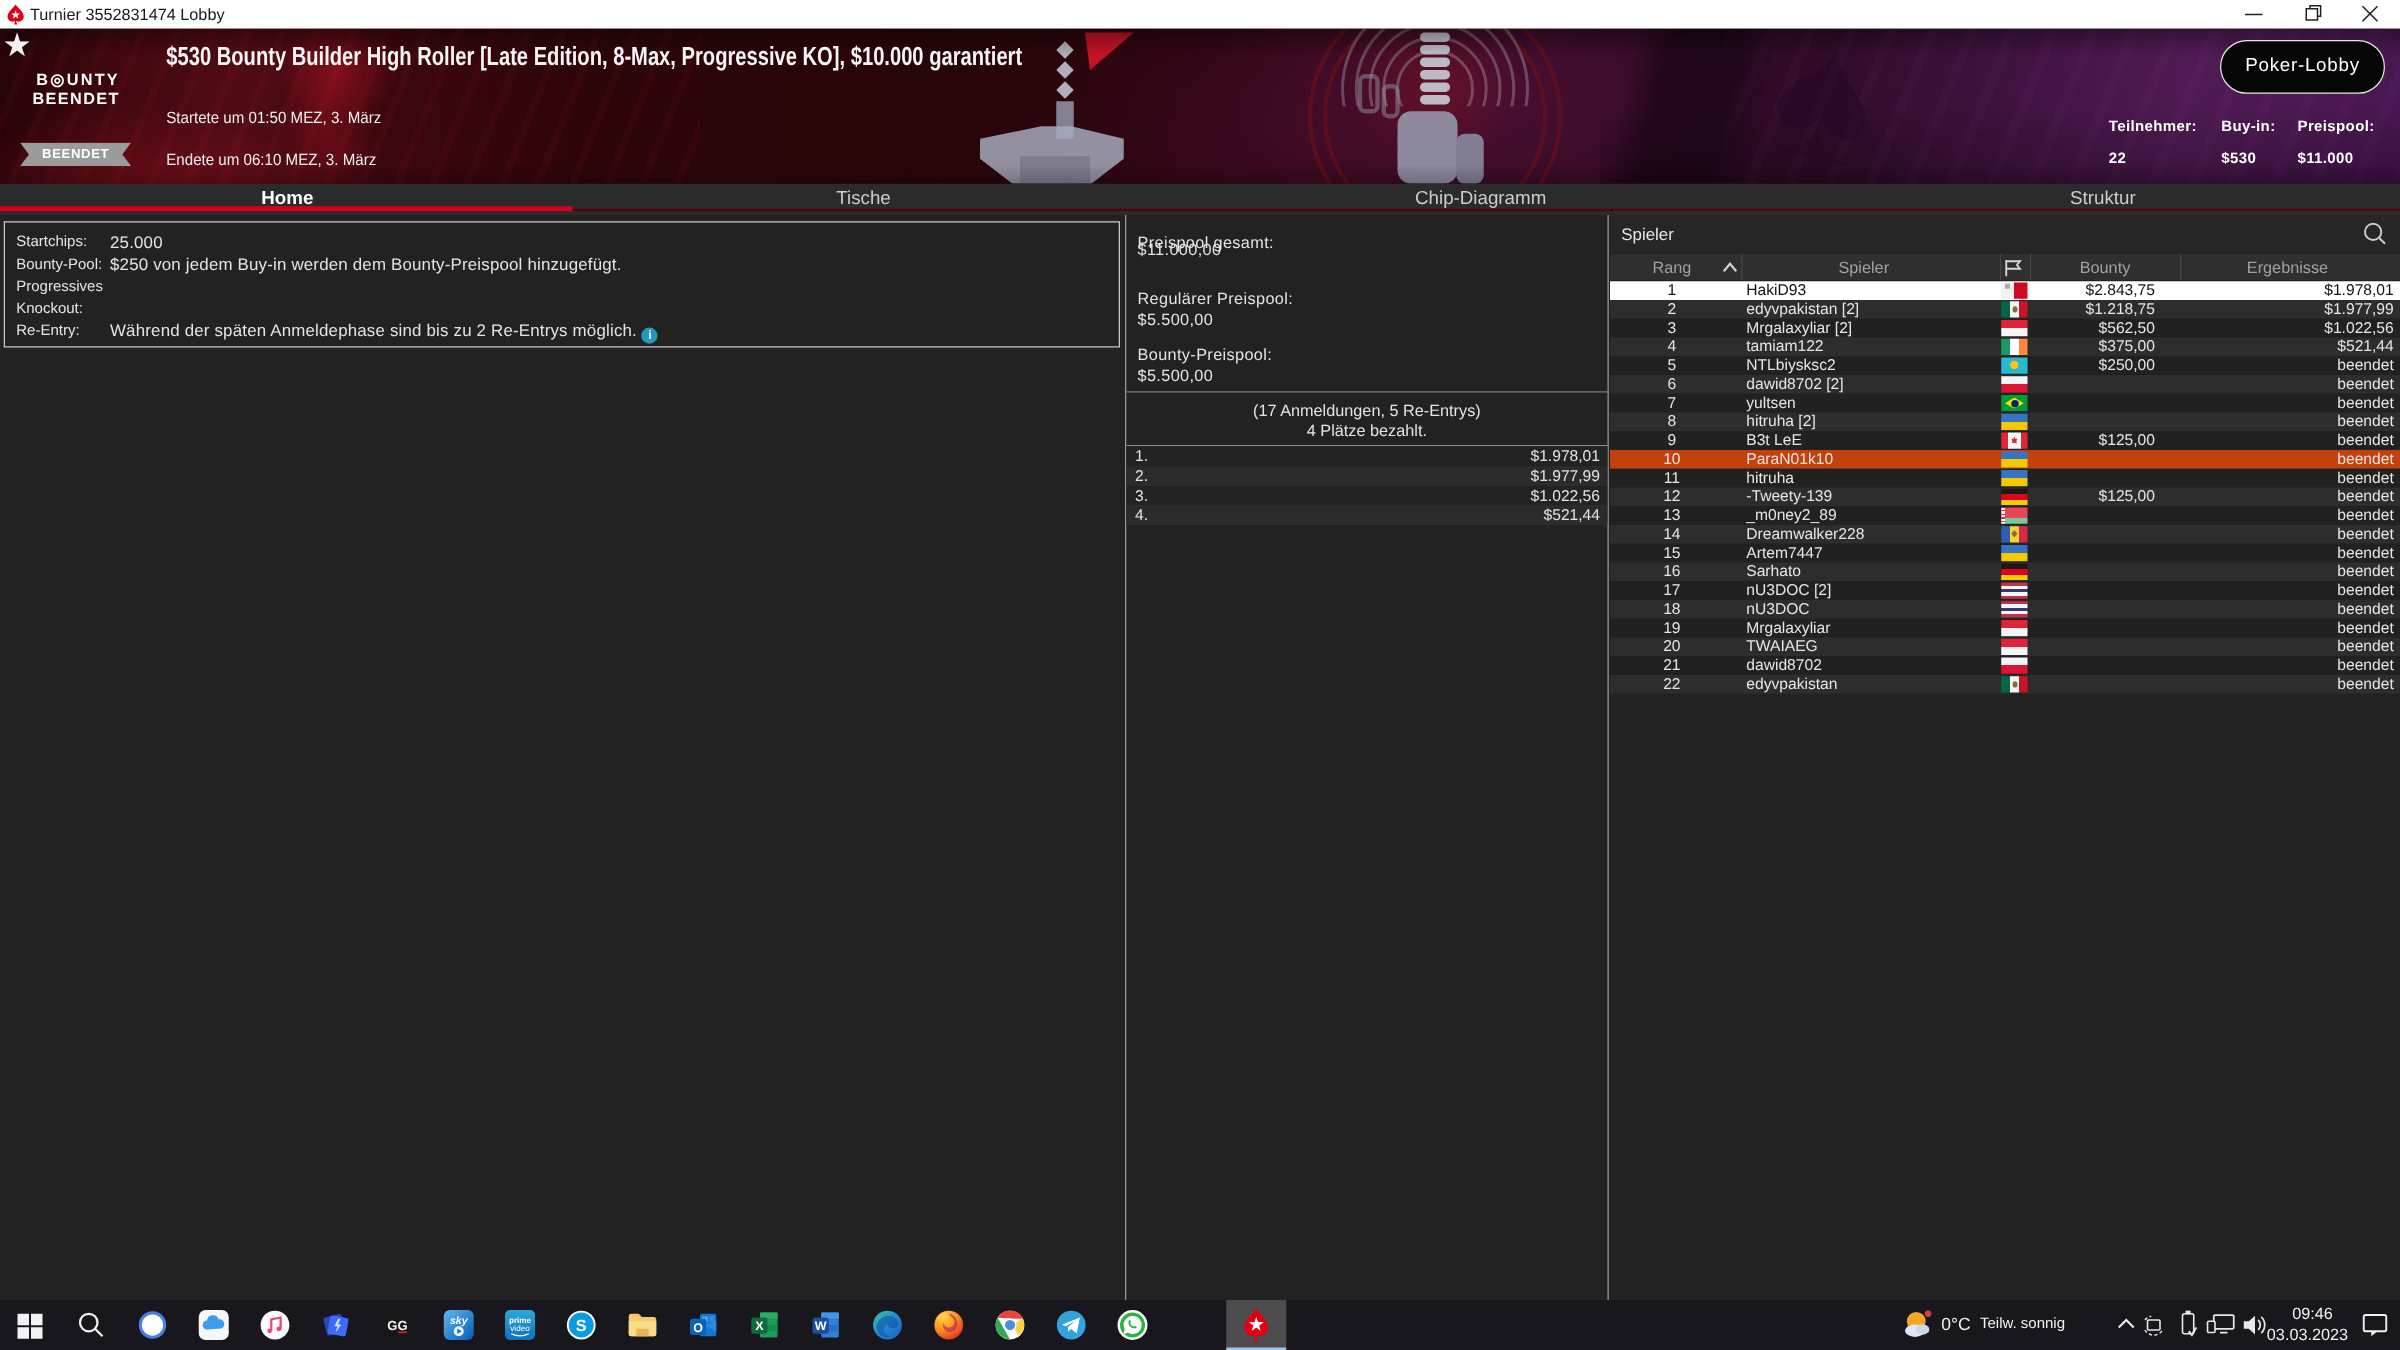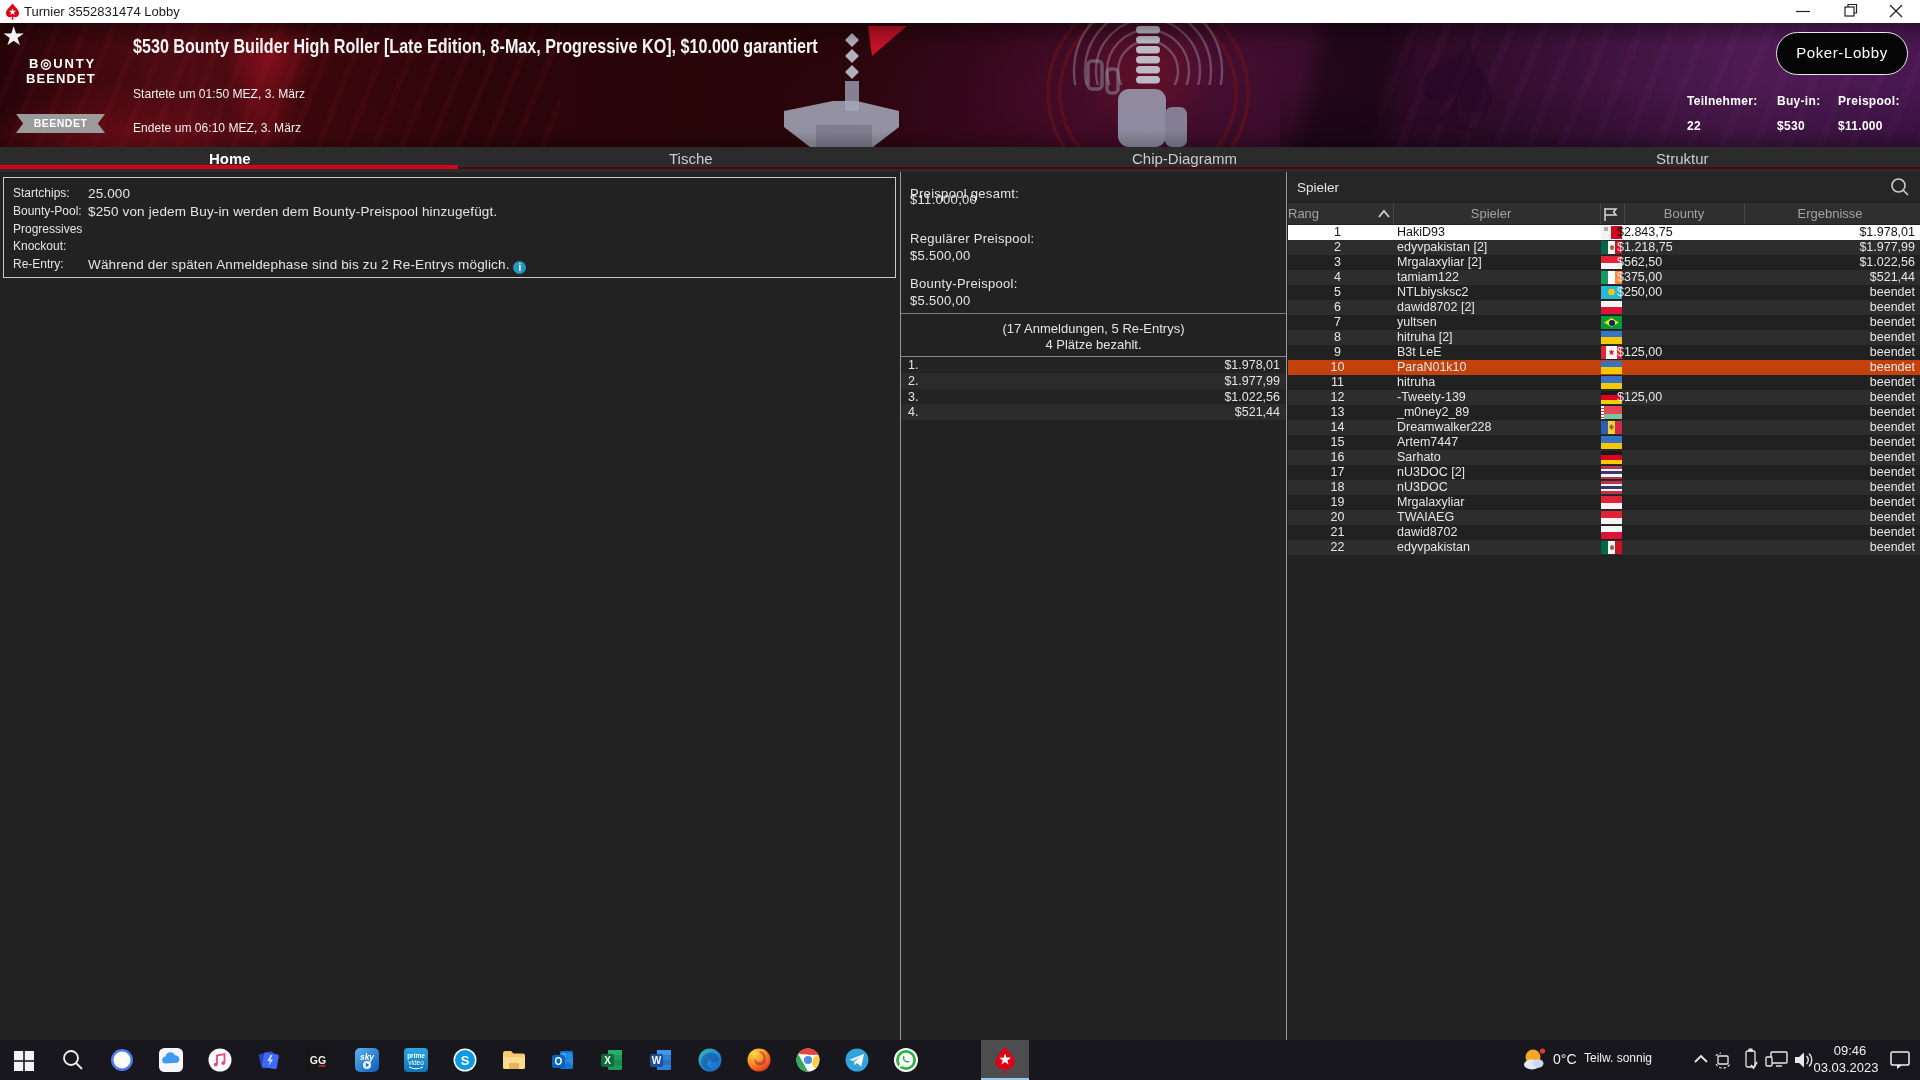--- a/index.html
+++ b/index.html
@@ -61,21 +61,21 @@
 #ptitle{position:absolute;left:0;top:0;width:632px;height:30px;background:#262626;color:#e6e6e6;font-size:13.5px}
 #ptitle span{position:absolute;left:9px;top:8px}
 #phead{position:absolute;left:0;top:31px;width:632px;height:21px;background:#2f2f2f;color:#a2a2a2;font-size:13px}
 .ph{position:absolute;top:3px}
 .pcol{position:absolute;top:31px;width:1px;height:21px;background:#454545}
 .prow{position:absolute;left:0;width:632px;height:15px;font-size:12.5px}
 .prow .rk{position:absolute;left:0;top:0px;width:99px;text-align:center}
 .prow .nm{position:absolute;left:109px;top:0px}
 .prow .fl{position:absolute;left:313px;top:1px;width:21px;height:13px;overflow:hidden}
 .fm{position:absolute}
-.prow .bt{position:absolute;left:329px;top:0px;width:127px;text-align:left}
+.prow .bt{position:absolute;left:309px;top:0px;width:127px;text-align:right}
 .prow .er{position:absolute;left:450px;top:0px;width:177px;text-align:right}
 #taskbar{position:absolute;left:0;top:1040px;width:1920px;height:40px;background:#17171d}
 .tico{position:absolute;top:1047px;width:26px;height:26px}
 #pstile{position:absolute;left:981px;top:1040px;width:48px;height:40px;background:#4d4d50}
 #psline{position:absolute;left:981px;top:1078px;width:48px;height:2px;background:#9cc7e8}
 </style></head>
 <body>
 <div id="stage">
 <div id="titlebar">
  <svg class="abs" style="left:4px;top:3px" width="17" height="17" viewBox="0 0 17 17">
@@ -215,21 +215,21 @@
  </div>
  <div id="ppanel">
   <div id="ptitle">
           <span>Spieler</span>
    <svg class="abs" style="left:601px;top:4px" width="22" height="22" viewBox="0 0 22 22">
     <circle cx="9.5" cy="9.5" r="6.5" fill="none" stroke="#cccccc" stroke-width="1.6"></circle>
     <line x1="14.2" y1="14.2" x2="19" y2="19" stroke="#cccccc" stroke-width="1.6"></line>
    </svg>
   </div>
   <div id="phead">
-   <span class="ph" style="left:0;width:99px;">Rang</span>
+   <span class="ph" style="left:0;width:99px;text-align:center">Rang</span>
    <svg class="abs" style="left:89px;top:6px" width="14" height="10" viewBox="0 0 14 10">
             <polyline points="2,8 7,2 12,8" fill="none" stroke="#cfcfcf" stroke-width="1.8"></polyline>
           </svg>
    <span class="ph" style="left:100px;width:206px;text-align:center">Spieler</span>
    <svg class="abs" style="left:315px;top:4px" width="18" height="15" viewBox="0 0 18 15">
             <path d="M2 1 L2 14 M2 2 L13 2 L10.5 5 L13 8 L2 8" fill="none" stroke="#d7d7d7" stroke-width="1.5"></path>
           </svg>
    <span class="ph" style="left:337px;width:118px;text-align:center">Bounty</span>
    <span class="ph" style="left:457px;width:170px;text-align:center">Ergebnisse</span>
   </div>

